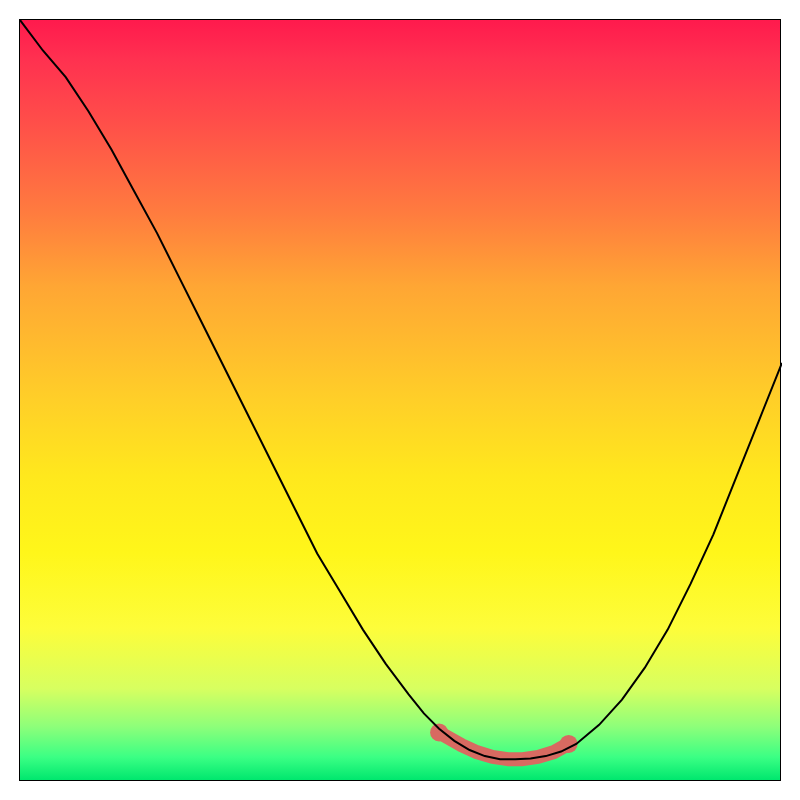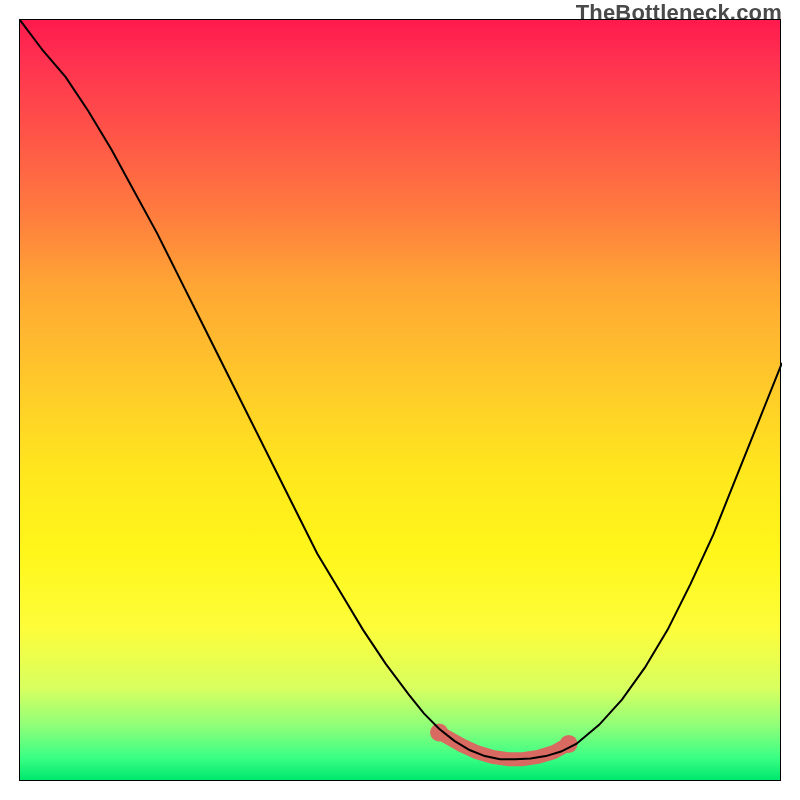--- a/index.html
+++ b/index.html
@@ -70,21 +70,20 @@
     stroke-linejoin: round;
   }
   .highlight-dot {
     fill: #d86a61;
   }
 </style>
 </head>
 <body>
 
 <div class="chart-outer">
-  <div class="watermark">TheBottleneck.com</div>
 
   <div class="plot-area">
     <svg class="curve" id="curve-svg" viewBox="0 0 762 762" preserveAspectRatio="none">
       <path id="highlight-path" class="highlight-stroke" d="M419.10 712.47 L441.96 725.42 L457.20 732.28 L472.44 736.85 L487.68 739.14 L502.92 739.14 L518.16 736.85 L533.40 732.28 L548.64 723.90"></path>
       <circle id="highlight-start" class="highlight-dot" r="9" cx="419.10" cy="712.47"></circle>
       <circle id="highlight-end" class="highlight-dot" r="9" cx="548.64" cy="723.90"></circle>
       <path id="main-path" class="curve-line" d="M0.00 0.00 L22.86 30.48 L45.72 57.15 L68.58 91.44 L91.44 129.54 L114.30 171.45 L137.16 213.36 L160.02 259.08 L182.88 304.80 L205.74 350.52 L228.60 396.24 L251.46 441.96 L274.32 487.68 L297.18 533.40 L320.04 571.50 L342.90 609.60 L365.76 643.89 L388.62 674.37 L403.86 693.42 L419.10 708.66 L434.34 720.85 L449.58 730.00 L464.82 736.09 L480.06 739.14 L495.30 739.14 L510.54 738.38 L525.78 736.09 L541.02 731.52 L556.26 723.90 L579.12 704.85 L601.98 679.70 L624.84 647.70 L647.70 609.60 L670.56 563.88 L693.42 514.35 L716.28 457.20 L739.14 400.05 L762.00 342.90"></path>
     </svg>
   </div>
 </div>

